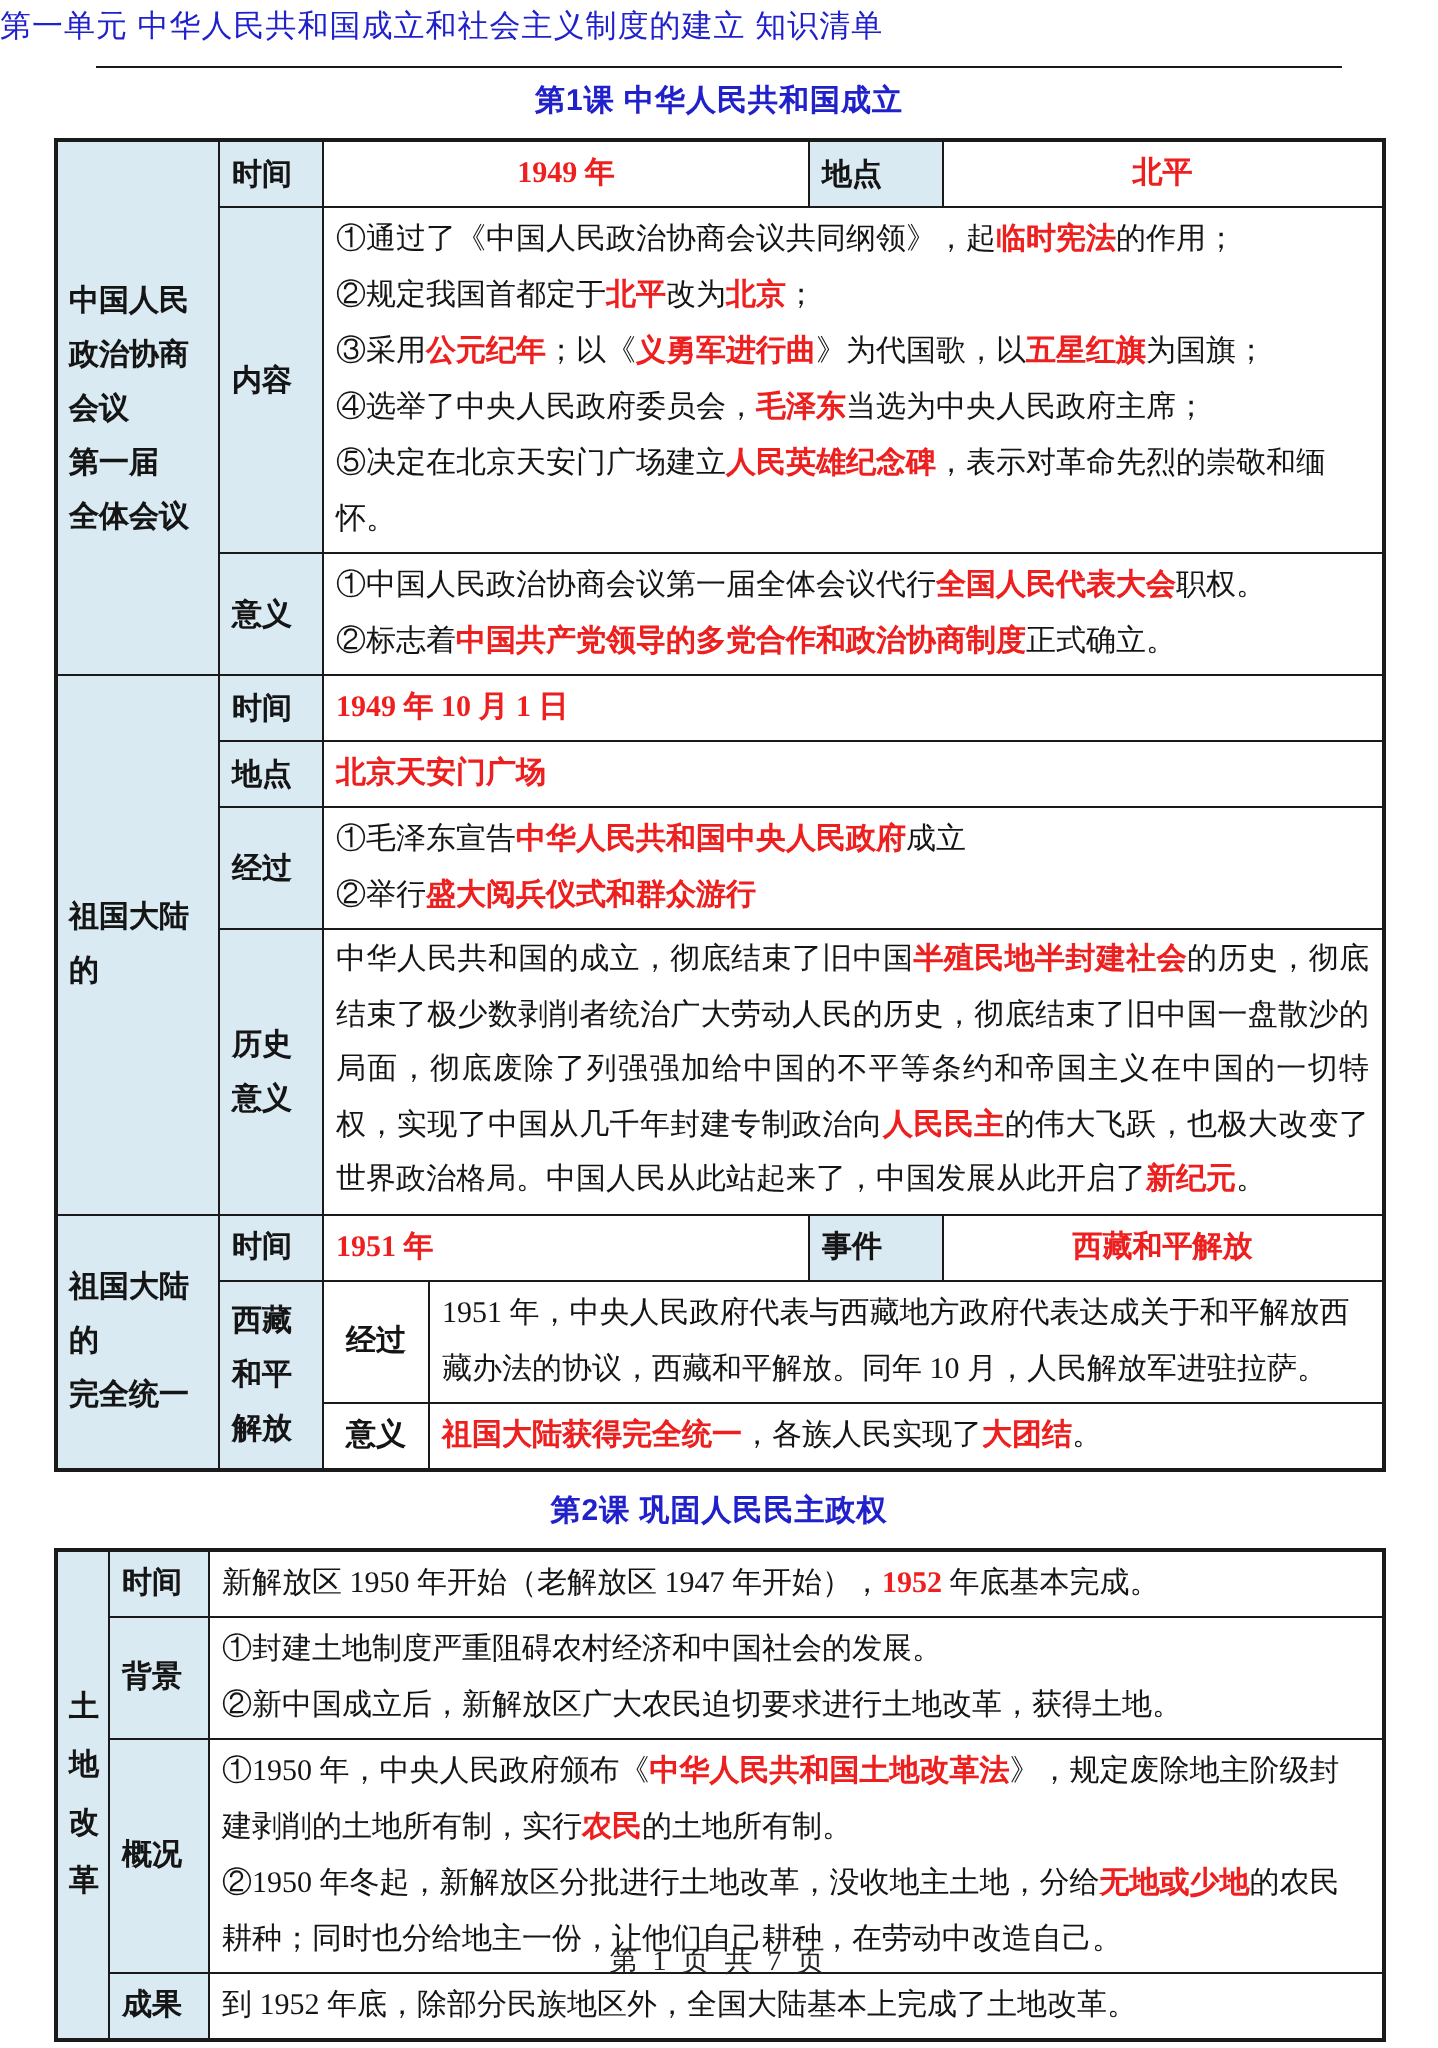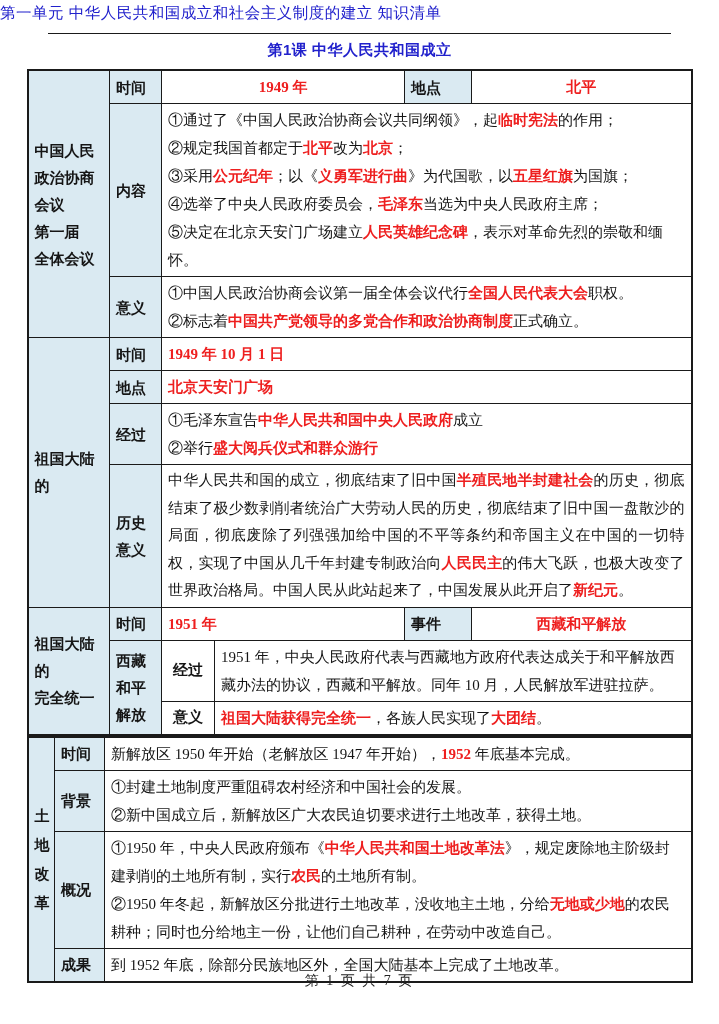--- a/index.html
+++ b/index.html
@@ -188,20 +188,21 @@
     </tr>
     <tr style="height:28px">
       <td class="sublbl">意义</td>
       <td class="content" colspan="3">
             <div class="para"><span class="em">祖国大陆获得完全统一</span><span>，各族人民实现了</span><span class="em">大团结</span><span>。</span></div>
           </td>
     </tr>
   </tbody>
     </table>
 
+  <div class="lesson-title" style="margin-top:10px">第2课 巩固人民民主政权</div>
 
   <table class="sheet">
     <colgroup>
       <col style="width:27px">
         <col style="width:50px">
         <col style="width:587px">
     </colgroup>
     <tbody>
         <tr style="height:33px">
       <td class="lbl" rowspan="4" style="line-height:29px">土

